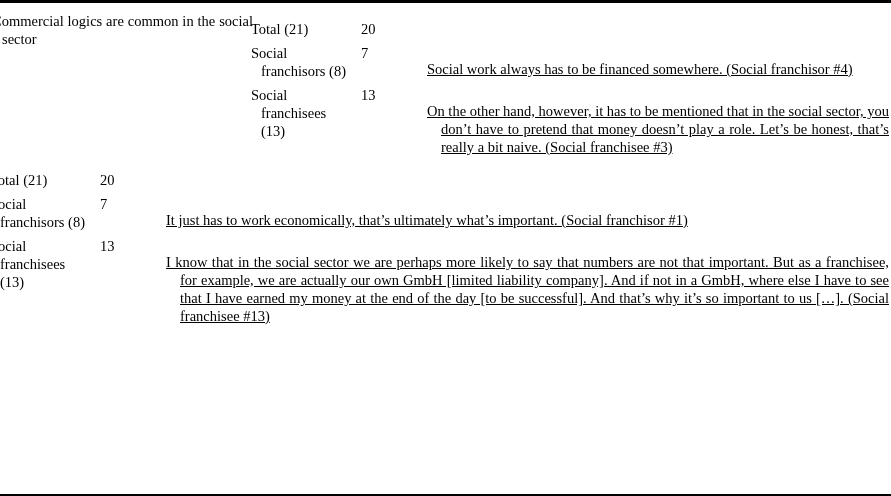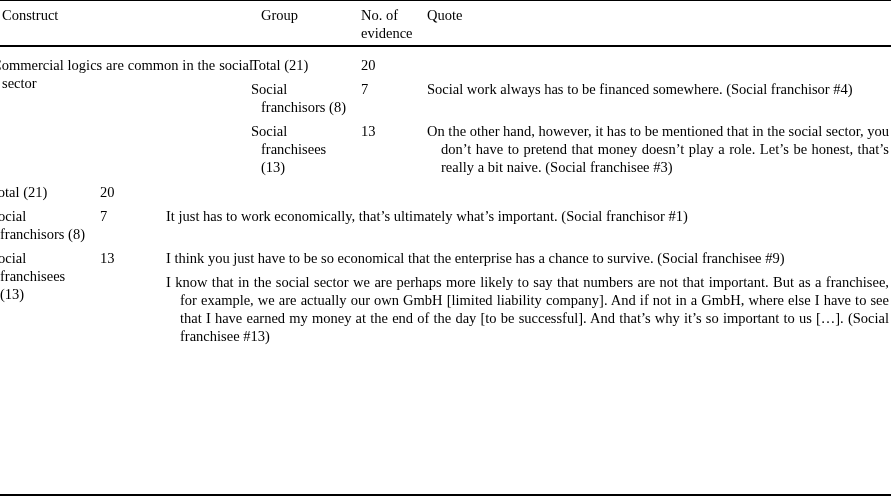--- a/index.html
+++ b/index.html
@@ -67,52 +67,48 @@
     padding-right: 2px;
   }
   
   .hang {
     text-indent: -10px;
   }
   .construct-text {
     text-align: justify;
   }
   .quote-para {
-    margin: 0 0 6px 0;
+    margin: 16px 0 6px 0;
     text-align: justify;
     padding-left: 14px;
     text-indent: -14px;
+    text-decoration: underline;
   }
   .quote-para:last-child { margin-bottom: 0; }
   .section {
     display: flex;
   }
   .section + .section { margin-top: 7px; }
   .rows {
     flex: 1;
     display: flex;
     flex-direction: column;
   }
   .grow {
     display: flex;
+    margin-top: 8px;
   }
   .grow + .grow { margin-top: 6px; }
 </style>
 </head>
 <body>
 
 <div class="page">
   <div class="tbl">
 
-    <div class="hdr-row">
-      <div class="c-construct">Construct</div>
-      <div class="c-group">Group</div>
-      <div class="c-evidence">No. of evidence</div>
-      <div class="c-quote">Quote</div>
-    </div>
     <div class="hrule"></div>
 
     <div class="body">
 
       <div class="section">
         <div class="c-construct construct-text hang">Commercial logics are common in the social sector</div>
         <div class="rows">
 
           <div class="grow">
             <div class="c-group hang">Total (21)</div>
@@ -153,21 +149,20 @@
             <div class="c-evidence">7</div>
             <div class="c-quote">
               <p class="quote-para">It just has to work economically, that’s ultimately what’s important. (Social franchisor #1)</p>
             </div>
           </div>
 
           <div class="grow">
             <div class="c-group hang">Social franchisees (13)</div>
             <div class="c-evidence">13</div>
             <div class="c-quote">
-              <p class="quote-para">I think you just have to be so economical that the enterprise has a chance to survive. (Social franchisee #9)</p>
               <p class="quote-para">I know that in the social sector we are perhaps more likely to say that numbers are not that important. But as a franchisee, for example, we are actually our own GmbH [limited liability company]. And if not in a GmbH, where else I have to see that I have earned my money at the end of the day [to be successful]. And that’s why it’s so important to us […]. (Social franchisee #13)</p>
             </div>
           </div>
 
         </div>
       </div>
 
     </div>
   </div>
 </div>

